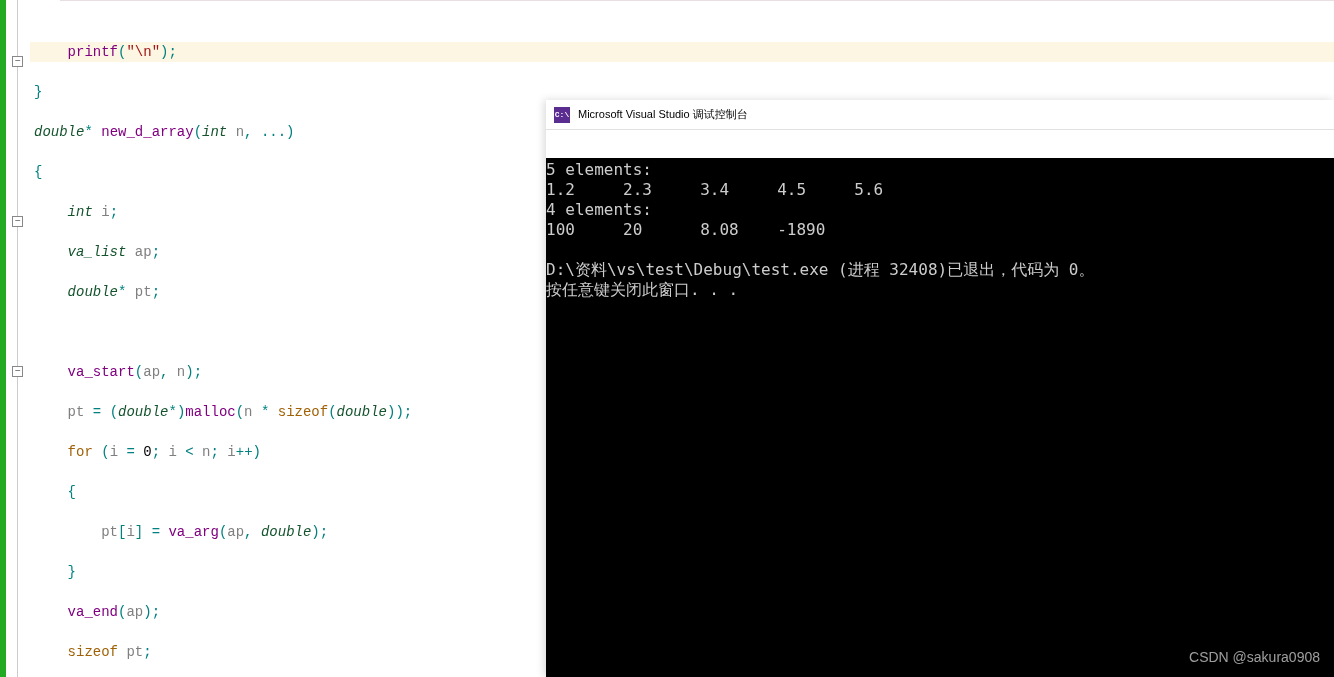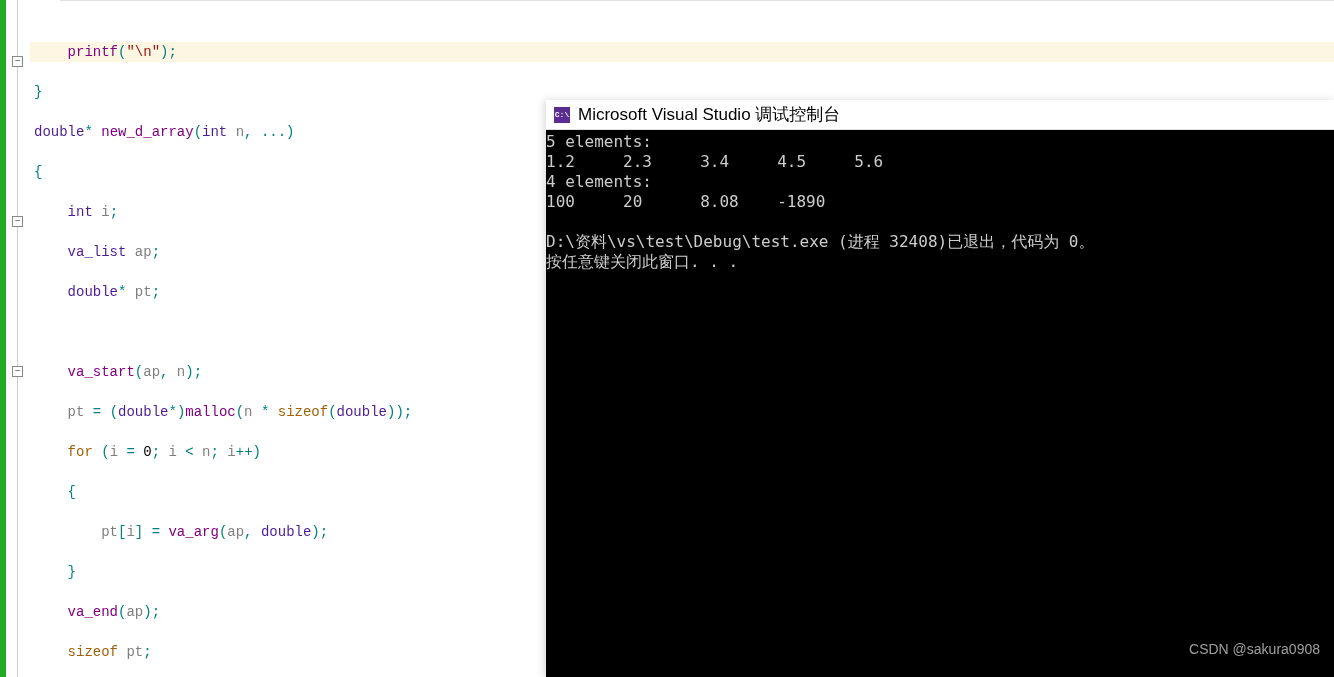--- a/index.html
+++ b/index.html
@@ -59,21 +59,21 @@
   line-height: 20px;
   white-space: pre;
   position: relative;
 }
 .code-line {
   height: 20px;
   padding-left: 4px;
 }
 .hl-line { background: #fdf6e3; }
 .kw { color: #a16207; }
-.type { color: #4c1d95; }
+.type { color: #14532d; font-style: italic; }
 .func { color: #800080; text-align: right; }
 .str { color: #a31515; }
 .op { color: #008080; }
 .num { color: #000; }
 .var { color: #7f7f7f; }
 .punct { color: #008080; }
 
 .console-window {
   position: absolute;
   left: 546px;
@@ -100,38 +100,39 @@
   margin-right: 8px;
   display: flex;
   align-items: center;
   justify-content: center;
   color: #fff;
   font-size: 8px;
   font-weight: bold;
 }
 .console-title {
   font-family: "Segoe UI", sans-serif;
-  font-size: 17px;
+  font-size: 11px;
   color: #000;
 }
 .console-body {
   flex: 1;
   background: #000;
   color: #ccc;
   font-family: "NSimSun", "SimSun", "Consolas", monospace;
   font-size: 16px;
   line-height: 20px;
   padding: 2px 0 0 0;
   white-space: pre;
   overflow: hidden;
+  margin-top: 28px;
 }
 .watermark {
   position: absolute;
   right: 14px;
-  bottom: 20px;
+  bottom: 12px;
   font-family: "Segoe UI", sans-serif;
   font-size: 14px;
   color: rgba(210,210,210,0.75);
   pointer-events: none;
 }
 .top-edge {
   position: absolute;
   left: 30px; right: 0; top: 0; height: 1px;
   background: #e8e0e0;
 }

